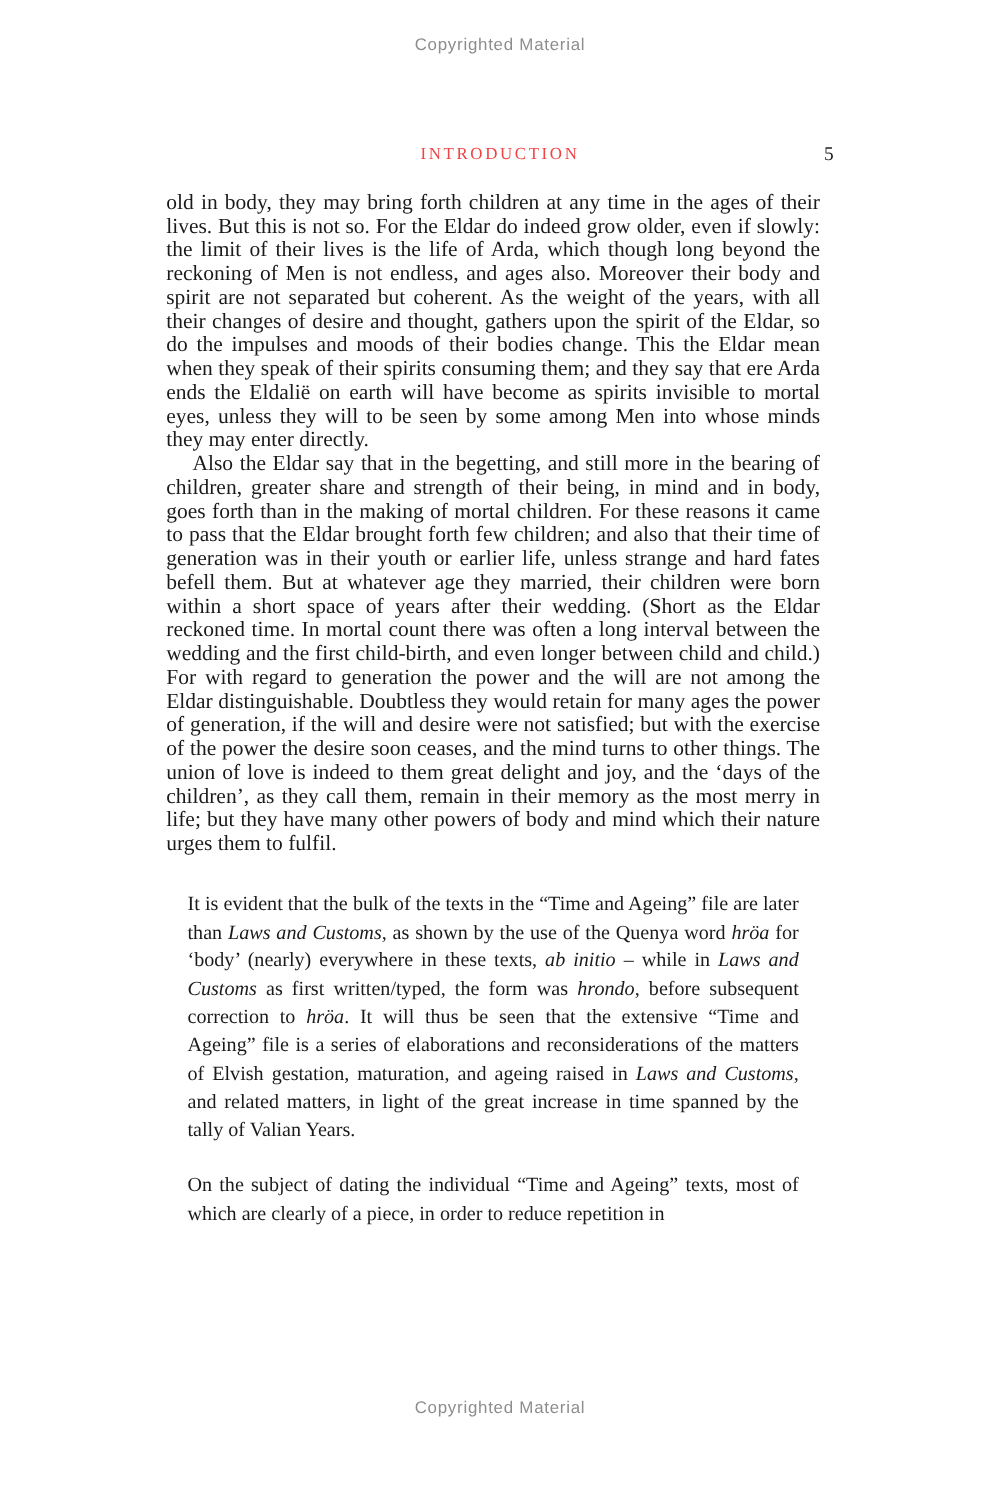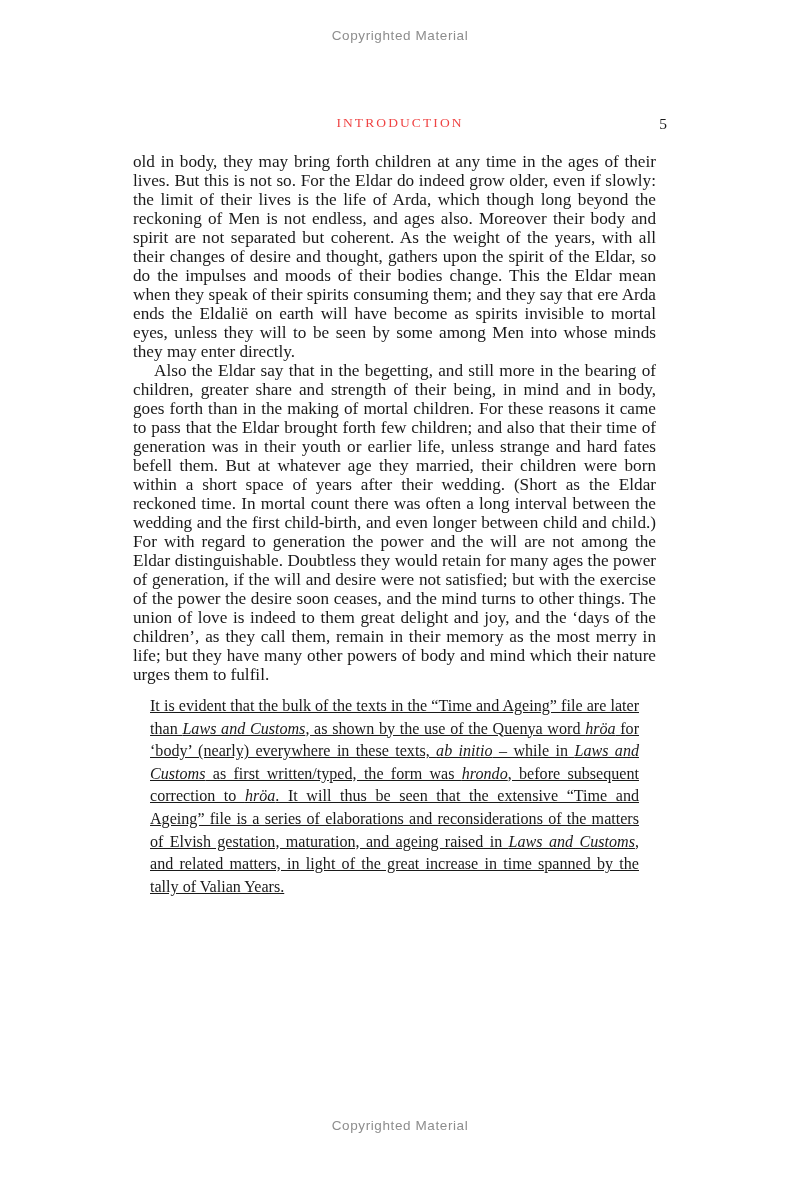--- a/index.html
+++ b/index.html
@@ -67,24 +67,23 @@
     margin: 0;
     font-size: 17.2px;
     line-height: 19px;
     text-align: justify;
     text-justify: inter-word;
     hyphens: manual;
   }
   p.main.indent { text-indent: 21px; font-family: Liberation Serif, serif; }
 
   .blockquote {
-    margin-top: 11px;
+    margin-top: 29px;
     margin-left: 17px;
     width: 489px;
-    text-decoration: underline;
   }
   p.quote {
     margin: 0;
     font-size: 16.1px;
     line-height: 22.6px;
     text-align: justify;
     text-justify: inter-word;
   }
   p.quote + p.quote { margin-top: 22px; }
 
@@ -101,18 +100,19 @@
     <div class="running-head">INTRODUCTION</div>
     <div class="folio">5</div>
   </div>
 
   <div class="body">
     <p class="main">old in body, they may bring forth children at any time in the ages of their lives. But this is not so. For the Eldar do indeed grow older, even if slowly: the limit of their lives is the life of Arda, which though long beyond the reckoning of Men is not endless, and ages also. Moreover their body and spirit are not separated but coherent. As the weight of the years, with all their changes of desire and thought, gathers upon the spirit of the Eldar, so do the impulses and moods of their bodies change. This the Eldar mean when they speak of their spirits consuming them; and they say that ere Arda ends the Eldalië on earth will have become as spirits invisible to mortal eyes, unless they will to be seen by some among Men into whose minds they may enter directly.</p>
     <p class="main indent">Also the Eldar say that in the begetting, and still more in the bearing of children, greater share and strength of their being, in mind and in body, goes forth than in the making of mortal children. For these reasons it came to pass that the Eldar brought forth few children; and also that their time of generation was in their youth or earlier life, unless strange and hard fates befell them. But at whatever age they married, their children were born within a short space of years after their wedding. (Short as the Eldar reckoned time. In mortal count there was often a long interval between the wedding and the first child-birth, and even longer between child and child.) For with regard to generation the power and the will are not among the Eldar distinguishable. Doubtless they would retain for many ages the power of generation, if the will and desire were not satisfied; but with the exercise of the power the desire soon ceases, and the mind turns to other things. The union of love is indeed to them great delight and joy, and the ‘days of the children’, as they call them, remain in their memory as the most merry in life; but they have many other powers of body and mind which their nature urges them to fulfil.</p>
 
     <div class="blockquote">
       <p class="quote">It is evident that the bulk of the texts in the “Time and Ageing” file are later than <i>Laws and Customs</i>, as shown by the use of the Quenya word <i>hröa</i> for ‘body’ (nearly) everywhere in these texts, <i>ab initio</i> – while in <i>Laws and Customs</i> as first written/typed, the form was <i>hrondo</i>, before subsequent correction to <i>hröa</i>. It will thus be seen that the extensive “Time and Ageing” file is a series of elaborations and reconsiderations of the matters of Elvish gestation, maturation, and ageing raised in <i>Laws and Customs</i>, and related matters, in light of the great increase in time spanned by the tally of Valian Years.</p>
+      <p class="quote">On the subject of dating the individual “Time and Ageing” texts, most of which are clearly of a piece, in order to reduce repetition in</p>
     </div>
   </div>
 
   <div class="watermark watermark-bottom">Copyrighted Material</div>
 
 </div>
 
 </body></html>

